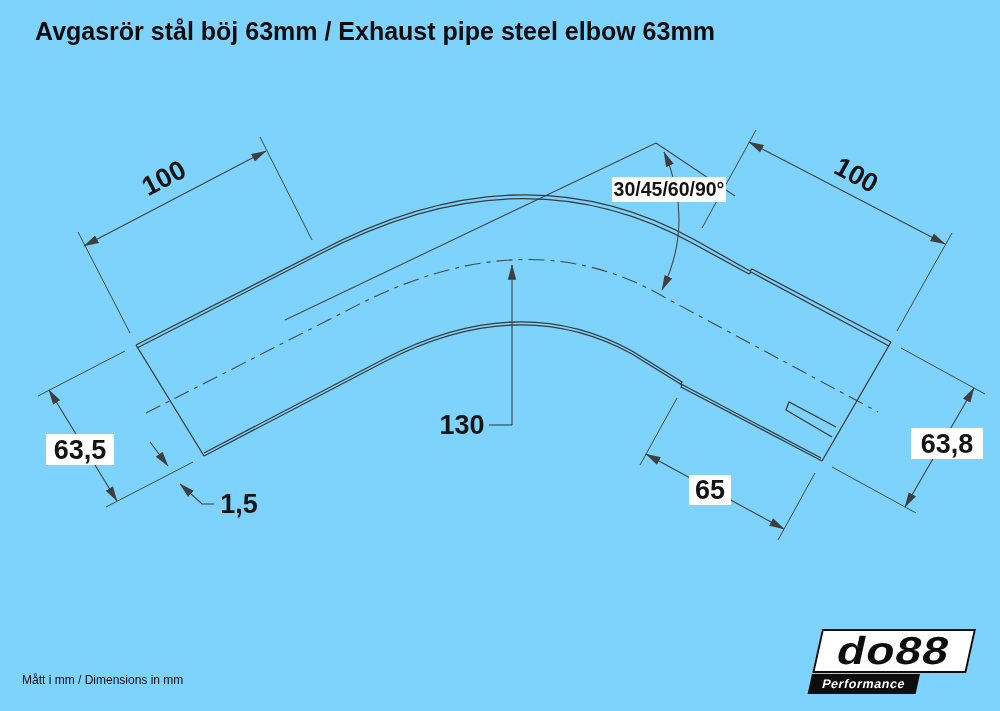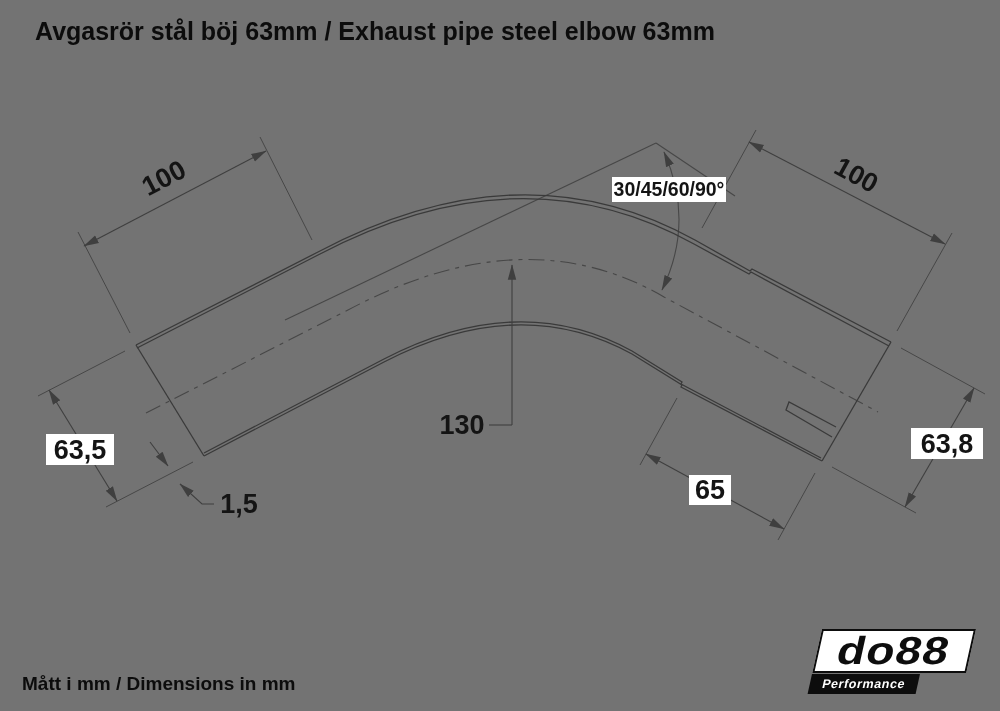--- a/index.html
+++ b/index.html
@@ -1,25 +1,25 @@
 <!DOCTYPE html>
 <html><head>
 <meta charset="utf-8">
 <style>
   html,body{margin:0;padding:0;background:#fff;}
   #stage{
-    position:relative;width:1000px;height:711px;background:#737373;
+    position:relative;width:1000px;height:711px;background:#7dd3fc;
     font-family:"Liberation Sans", sans-serif;overflow:hidden;
   }
   .title{
     position:absolute;left:35px;top:17px;font-size:25px;font-weight:bold;
     color:#0c0c0c;white-space:nowrap;letter-spacing:0px;
   }
   .footer-note{
-    position:absolute;left:22px;top:673px;font-size:19px;font-weight:bold;
+    position:absolute;left:22px;top:673px;font-size:12px;font-weight:normal;
     color:#0c0c0c;white-space:nowrap;
   }
   svg{position:absolute;left:0;top:0;}
   svg text{font-family:"Liberation Sans", sans-serif;font-weight:bold;fill:#141414;}
   .dim-num{font-size:27px;}
   .angle-num{font-size:19.5px;}
 
   
   .logo{position:absolute;left:806px;top:626px;width:190px;height:75px;}
   .logo-box{

